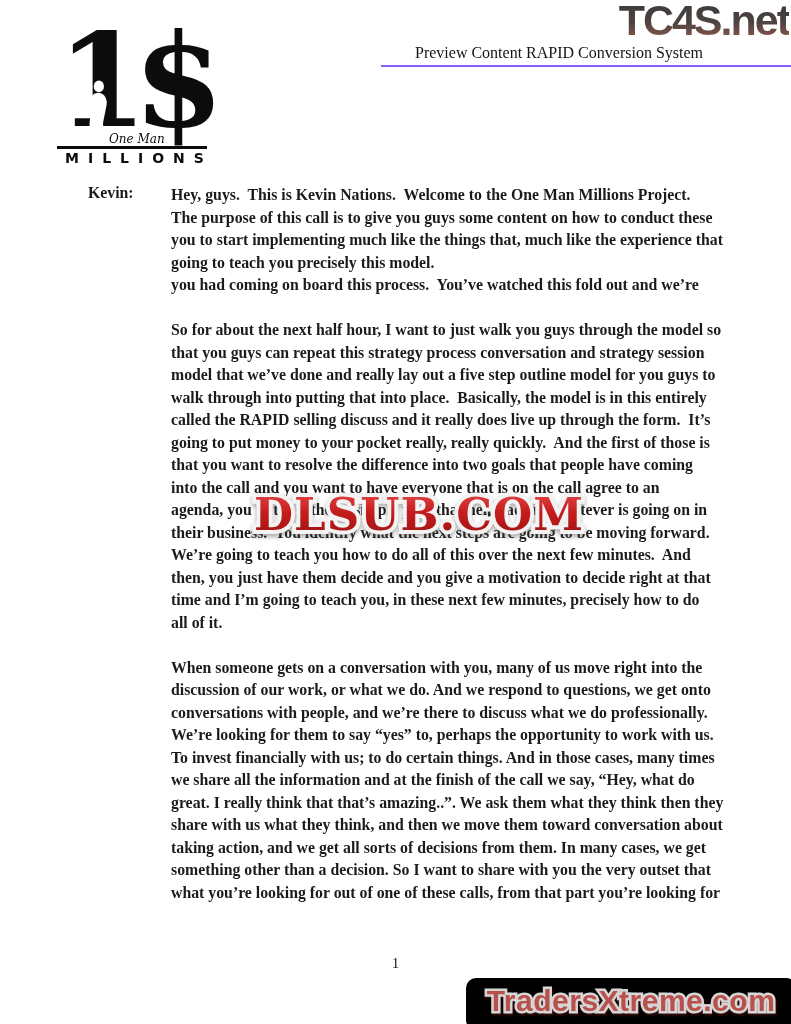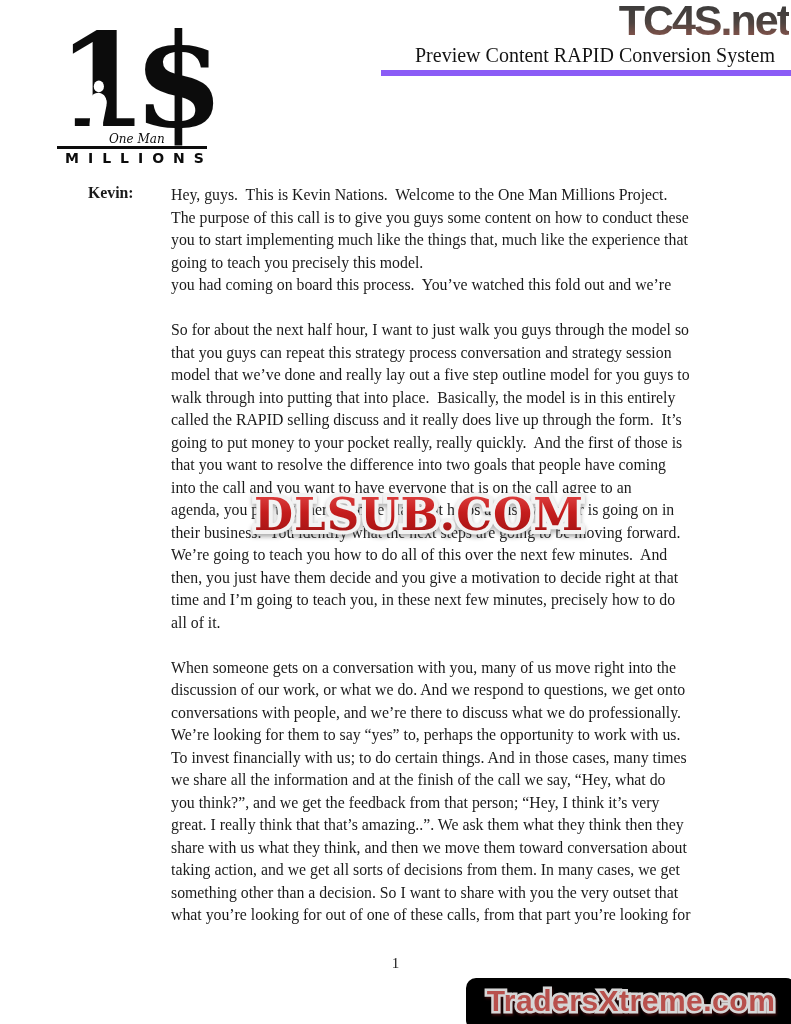--- a/index.html
+++ b/index.html
@@ -8,38 +8,38 @@
 
   
   .tc4s{position:absolute;top:-4px;right:2px;
         font-family:"Liberation Sans",sans-serif;font-weight:bold;font-size:43px;letter-spacing:-2px;
         color:#4a423f;
         background:linear-gradient(180deg,#3b3b3b 15%,#4e4440 55%,#9a5a50 95%);
         -webkit-background-clip:text;background-clip:text;-webkit-text-fill-color:transparent;}
 
   
   .subtitle-row{position:absolute;left:381px;right:0;top:44px;padding:0 0 3px 34px;
-        border-bottom:6px solid #8b5cf6;font-size:20px;color:#141414;}
+        border-bottom:2px solid #8b5cf6;font-size:16px;color:#141414;}
 
   
   .brand{position:absolute;left:57px;top:40px;width:150px;height:125px;}
   .brand-numerals{position:absolute;left:0;top:-24px;font-family:"DejaVu Serif",serif;font-weight:bold;
         font-size:130px;line-height:130px;letter-spacing:-14px;color:#0c0c0c;}
   .brand-man{position:absolute;left:24px;top:40px;width:34px;height:68px;}
   .brand-sig{position:absolute;left:52px;top:92px;font-family:"DejaVu Serif",serif;
         font-style:italic;font-size:12px;color:#0c0c0c;white-space:nowrap;}
   .brand-bar{position:absolute;left:0;top:106px;width:150px;height:3px;background:#0c0c0c;}
   .brand-millions{position:absolute;left:8px;top:110px;font-family:"DejaVu Sans",sans-serif;
         font-weight:bold;font-size:14px;letter-spacing:9px;color:#0c0c0c;white-space:nowrap;}
 
   
   .transcript{position:absolute;left:88px;top:184px;width:640px;font-size:15.8px;}
   .speaker{position:absolute;left:0;top:0;font-weight:bold;white-space:pre;text-align:right;}
   .paras{margin-left:83px;}
-  .para{margin:0 0 22.5px 0;}
+  .para{margin:0 0 22.5px 0;font-weight:bold;}
   .tline{height:22.5px;line-height:22.5px;white-space:pre;}
 
   
   .watermark{position:absolute;left:236px;top:488px;width:334px;height:54px;}
   .wm-layer{position:absolute;left:16px;top:0;width:100%;text-align:center;
         font-family:"DejaVu Serif",serif;font-weight:bold;font-size:45px;line-height:54px;letter-spacing:1px;}
   .wm-stroke{-webkit-text-stroke:8px #f3f3f3;color:#f3f3f3;
         filter:drop-shadow(0 3px 2px rgba(80,80,80,0.45));}
   .wm-fill{color:#c51d1d;background:linear-gradient(180deg,#e14444 8%,#c51d1d 45%,#9e1212 95%);
         -webkit-background-clip:text;background-clip:text;-webkit-text-fill-color:transparent;}
@@ -103,21 +103,20 @@
           <div class="tline">time and I’m going to teach you, in these next few minutes, precisely how to do</div>
           <div class="tline">all of it.</div>
         </div>
         <div class="para">
           <div class="tline">When someone gets on a conversation with you, many of us move right into the</div>
           <div class="tline">discussion of our work, or what we do. And we respond to questions, we get onto</div>
           <div class="tline">conversations with people, and we’re there to discuss what we do professionally.</div>
           <div class="tline">We’re looking for them to say “yes” to, perhaps the opportunity to work with us.</div>
           <div class="tline">To invest financially with us; to do certain things. And in those cases, many times</div>
           <div class="tline">we share all the information and at the finish of the call we say, “Hey, what do</div>
-          <div class="tline">you think?”, and we get the feedback from that person; “Hey, I think it’s very</div>
           <div class="tline">great. I really think that that’s amazing..”. We ask them what they think then they</div>
           <div class="tline">share with us what they think, and then we move them toward conversation about</div>
           <div class="tline">taking action, and we get all sorts of decisions from them. In many cases, we get</div>
           <div class="tline">something other than a decision. So I want to share with you the very outset that</div>
           <div class="tline">what you’re looking for out of one of these calls, from that part you’re looking for</div>
         </div>
       </div>
   </div>
 
   <div class="watermark">

